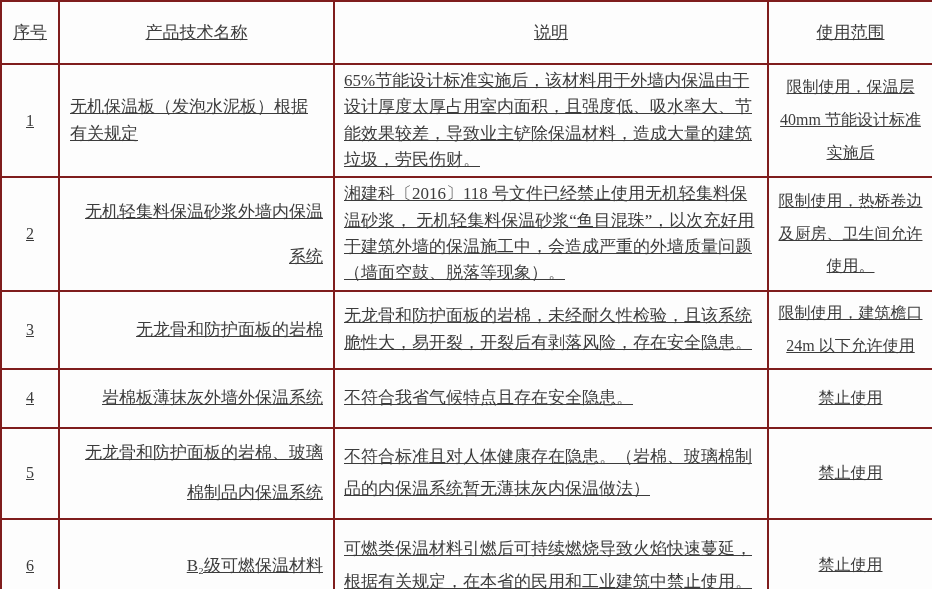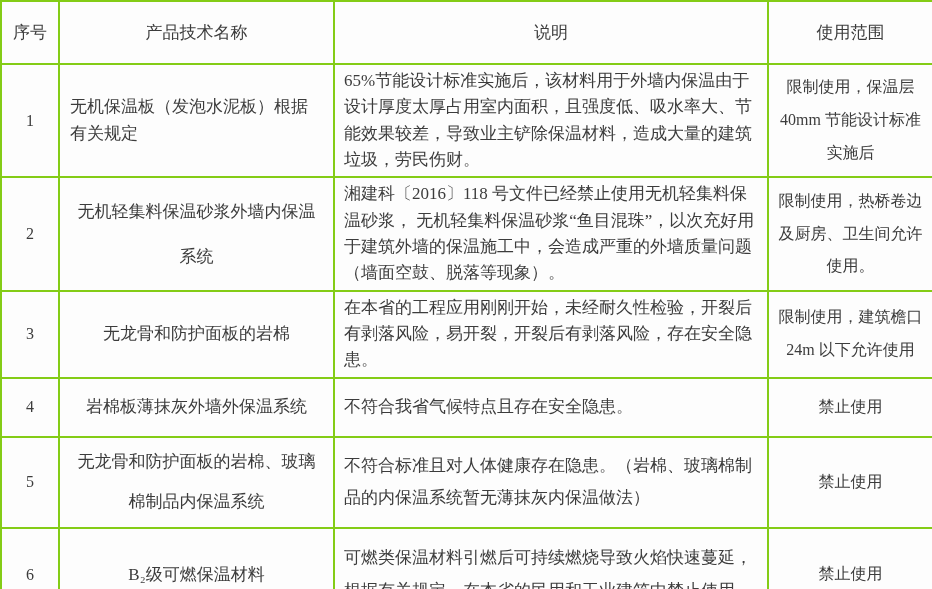--- a/index.html
+++ b/index.html
@@ -16,24 +16,25 @@
   }
   table.doc-table {
     width: 932px;
     height: 589px;
     border-collapse: collapse;
     table-layout: fixed;
     color: #3c3c3c;
   }
   table.doc-table th,
   table.doc-table td {
-    border: 2px solid #84cc16;
+    border: 2px solid #7f1d1d;
     vertical-align: middle;
     box-sizing: border-box;
     overflow: hidden;
+    text-decoration: underline;
   }
   col.c-no    { width: 58px; }
   col.c-name  { width: 275px; }
   col.c-desc  { width: 434px; }
   col.c-scope { width: 165px; }
 
   thead tr      { height: 63px; }
   tr.row-0      { height: 99px; }
   tr.row-1      { height: 103px; }
   tr.row-2      { height: 78px; }
@@ -47,21 +48,21 @@
     text-align: center;
     padding: 2px 4px;
   }
   td.no {
     font-size: 16px;
     text-align: center;
     padding: 2px;
   }
   td.name {
     font-size: 17px;
-    text-align: center;
+    text-align: right;
     line-height: 1.55;
     padding: 2px 10px;
   }
   td.name.align-left { text-align: left; }
   td.name.spread-wide { line-height: 2.65; }
   td.name.spread-med  { line-height: 2.35; }
   td.desc {
     font-size: 17px;
     text-align: left;
     line-height: 1.55;
@@ -104,21 +105,21 @@
       </tr>
       <tr class="row-1">
         <td class="no">2</td>
         <td class="name spread-wide">无机轻集料保温砂浆外墙内保温系统</td>
         <td class="desc">湘建科〔2016〕118 号文件已经禁止使用无机轻集料保温砂浆， 无机轻集料保温砂浆“鱼目混珠”，以次充好用于建筑外墙的保温施工中，会造成严重的外墙质量问题（墙面空鼓、脱落等现象）。</td>
         <td class="scope">限制使用，热桥卷边及厨房、卫生间允许使用。</td>
       </tr>
       <tr class="row-2">
         <td class="no">3</td>
         <td class="name">无龙骨和防护面板的岩棉</td>
-        <td class="desc">在本省的工程应用刚刚开始，未经耐久性检验，开裂后有剥落风险，易开裂，开裂后有剥落风险，存在安全隐患。</td>
+        <td class="desc">无龙骨和防护面板的岩棉，未经耐久性检验，且该系统脆性大，易开裂，开裂后有剥落风险，存在安全隐患。</td>
         <td class="scope">限制使用，建筑檐口 24m 以下允许使用</td>
       </tr>
       <tr class="row-3">
         <td class="no">4</td>
         <td class="name">岩棉板薄抹灰外墙外保温系统</td>
         <td class="desc">不符合我省气候特点且存在安全隐患。</td>
         <td class="scope">禁止使用</td>
       </tr>
       <tr class="row-4">
         <td class="no">5</td>

